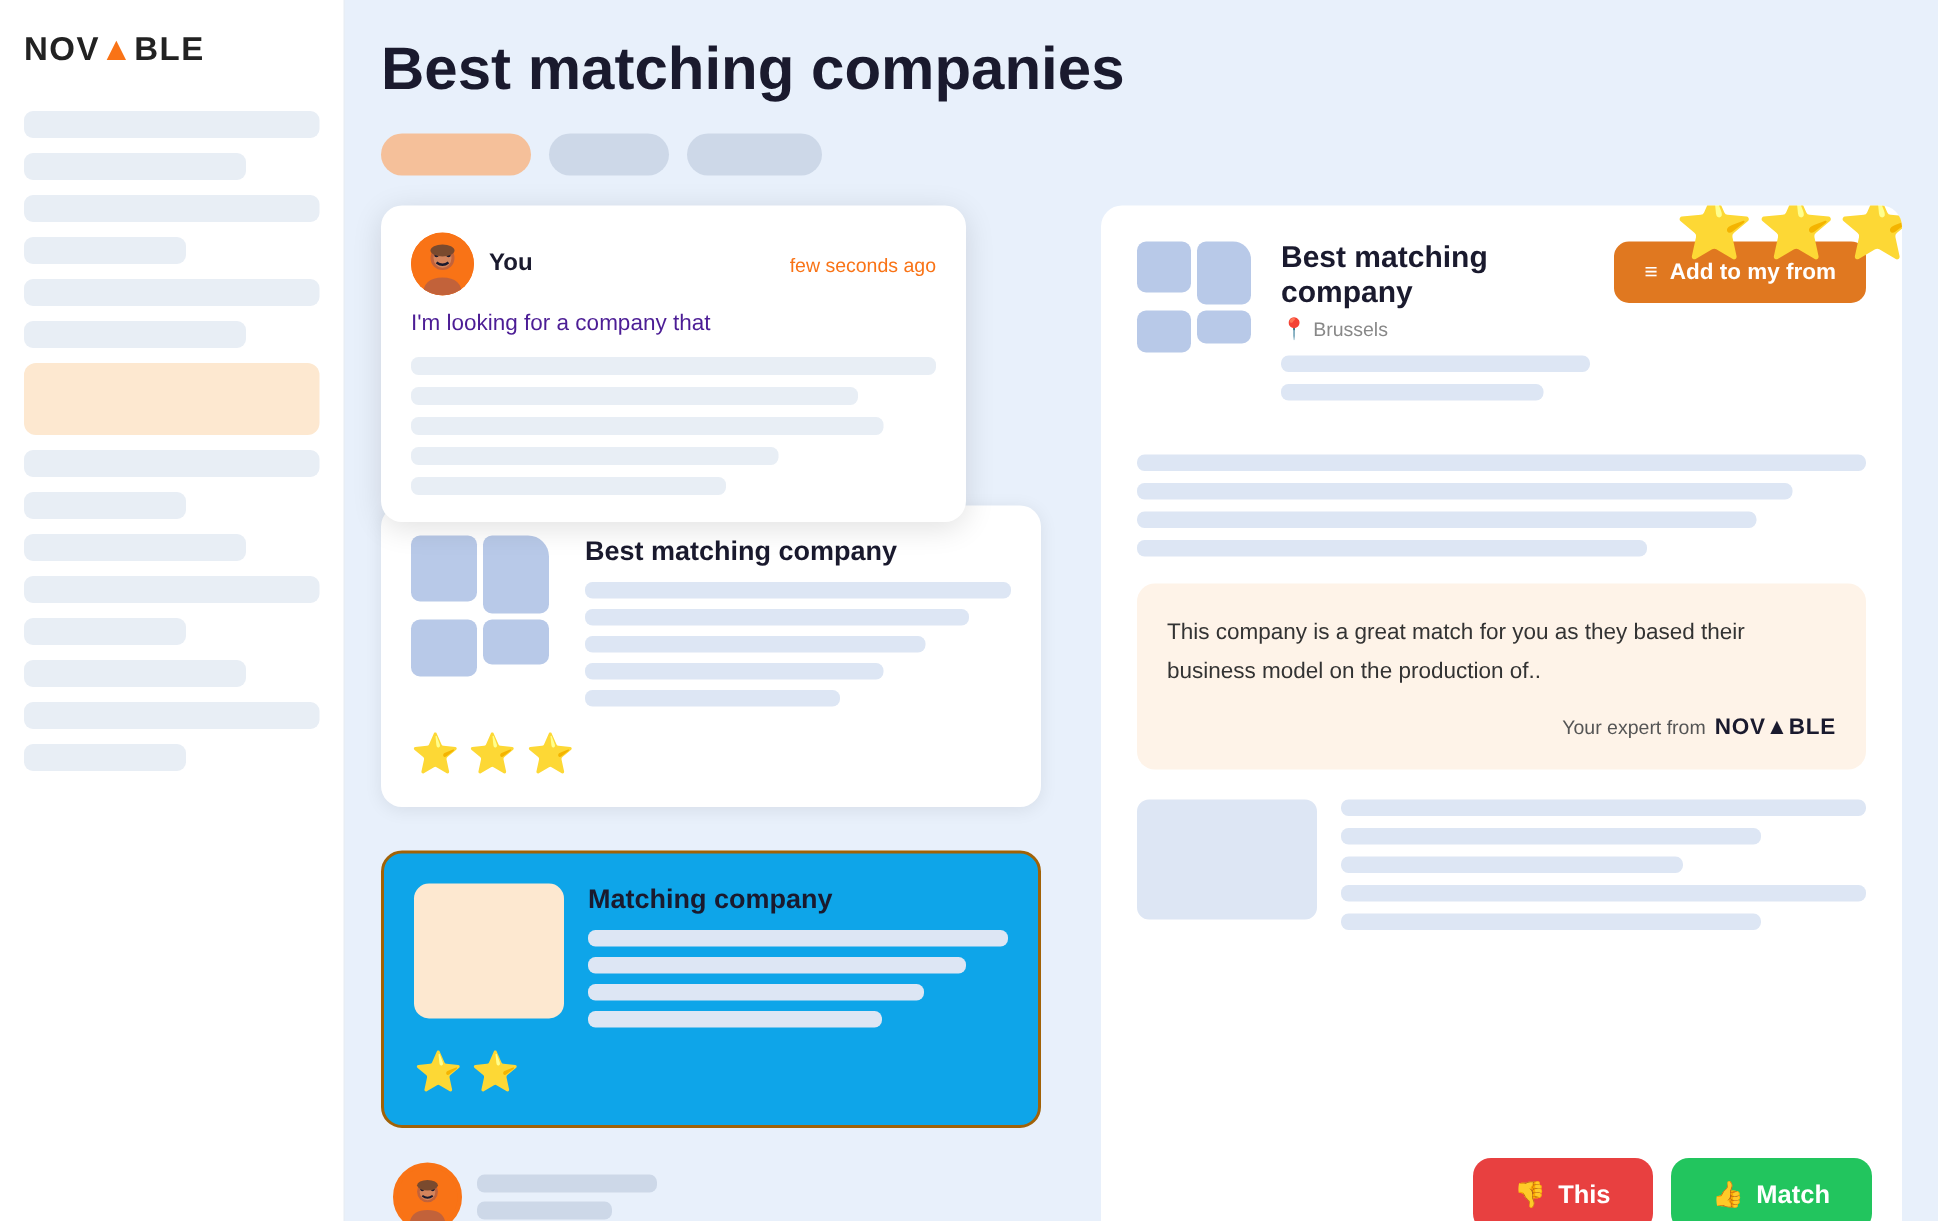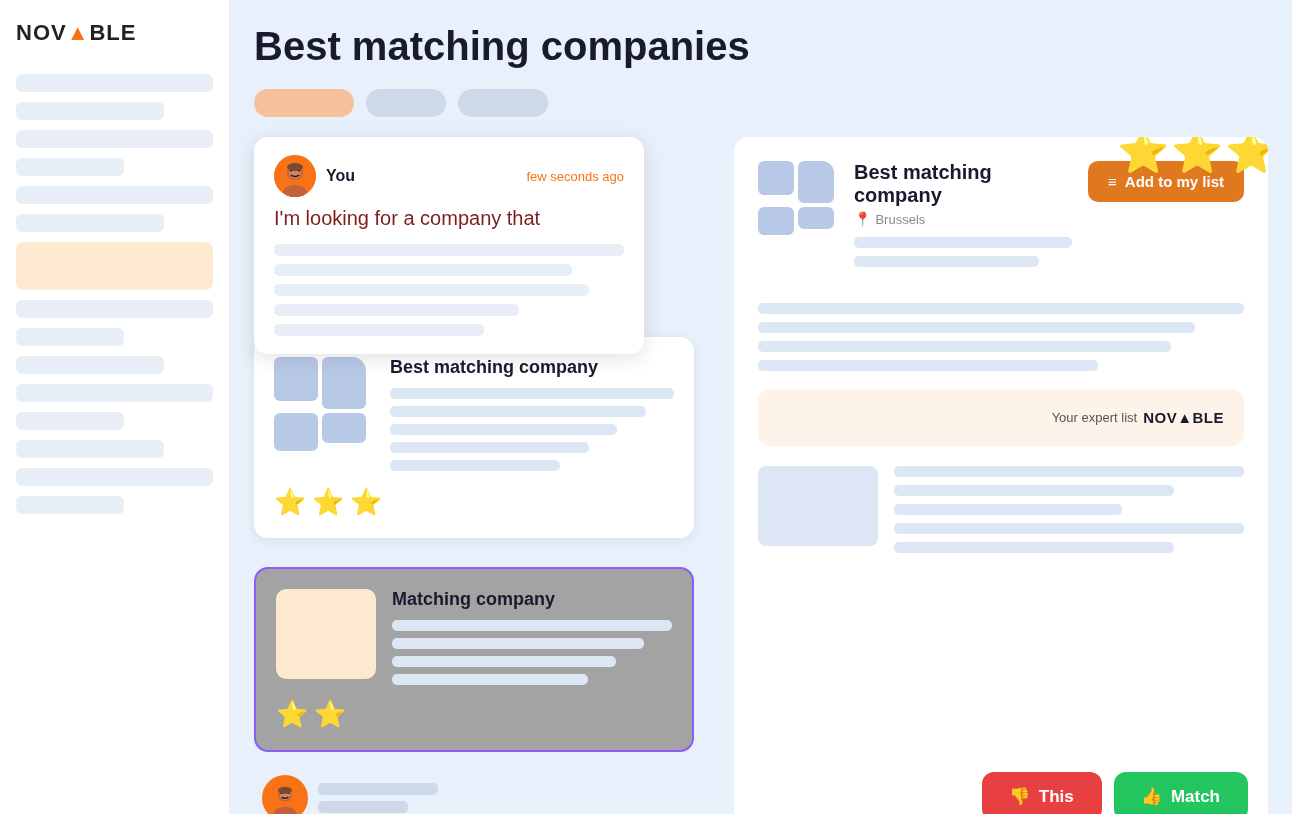--- a/index.html
+++ b/index.html
@@ -133,22 +133,22 @@
       font-size: 16px;
       color: #1a1a2e;
     }
     .chat-time {
       font-size: 13px;
       color: #f97316;
       font-weight: 500;
       margin-left: 38px;
     }
     .chat-text {
-      font-size: 20px;
-      color: #7f1d1d;
+      font-size: 15px;
+      color: #4c1d95;
       margin-bottom: 14px;
     }
     .chat-skels {
       display: flex;
       flex-direction: column;
       gap: 8px;
     }
     .chat-skel {
       background: #e8eef5;
       border-radius: 5px;
@@ -222,24 +222,24 @@
       gap: 6px;
       margin-top: 6px;
     }
     .star { font-size: 26px; }
 
     
     .matching-card {
       position: absolute;
       top: 430px; left: 0;
       width: 440px;
-      background: #a3a3a3;
+      background: #0ea5e9;
       border-radius: 14px;
       padding: 20px;
-      border: 2px solid #8b5cf6;
+      border: 2px solid #a16207;
       z-index: 4;
     }
     .matching-inner {
       display: flex;
       gap: 16px;
       align-items: flex-start;
       margin-bottom: 14px;
     }
     .matching-logo {
       width: 100px;
@@ -608,34 +608,35 @@
             <span class="location-dot">📍</span>
             <span>Brussels</span>
           </div>
           <div class="right-skels">
             <div class="right-skel w100"></div>
             <div class="right-skel w85"></div>
           </div>
         </div>
         <button class="add-to-list-btn">
           <span>≡</span>
-          <span>Add to my list</span>
+          <span>Add to my from</span>
         </button>
       </div>
 
       <div class="right-skels">
         <div class="right-skel w100"></div>
         <div class="right-skel w90"></div>
         <div class="right-skel w85"></div>
         <div class="right-skel w70"></div>
       </div>
 
       <div class="match-desc">
+        <div class="match-desc-text">This company is a great match for you as they based their business model on the production of..</div>
         <div class="expert-line">
-          <span>Your expert list</span>
+          <span>Your expert from</span>
           <span class="novable-logo-small">NOV▲BLE</span>
         </div>
       </div>
 
       <div class="right-bottom">
         <div class="right-bottom-img"></div>
         <div class="right-bottom-skels">
           <div class="rb-skel w100"></div>
           <div class="rb-skel w80"></div>
           <div class="rb-skel w65"></div>

